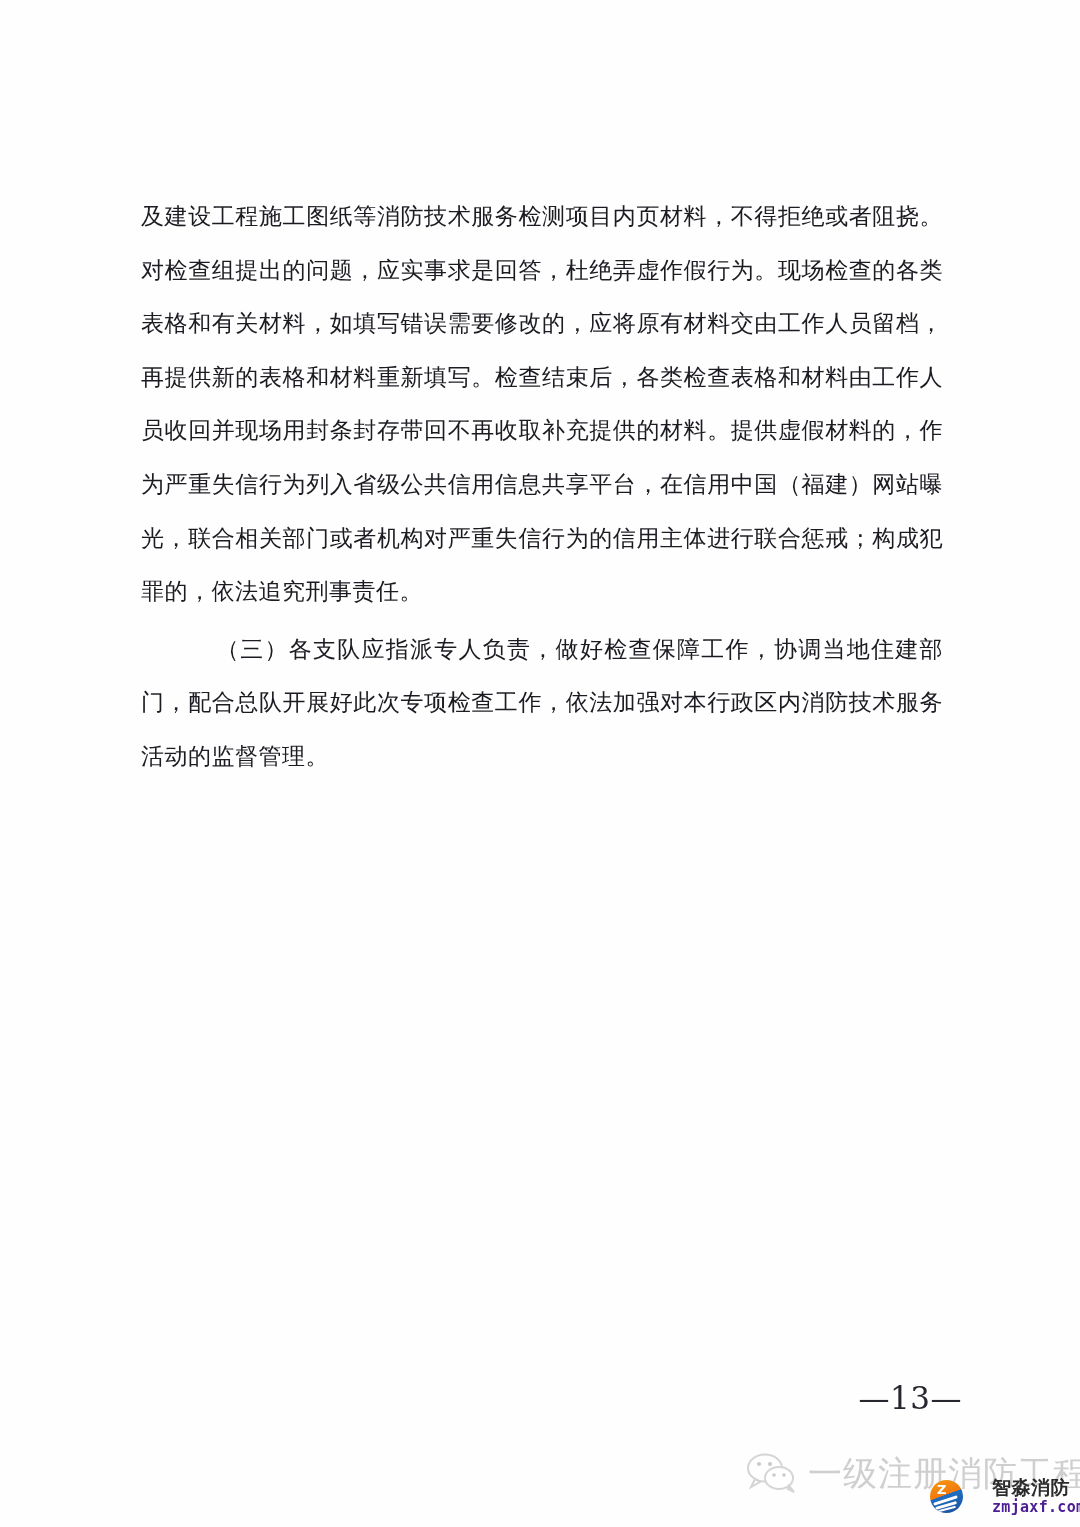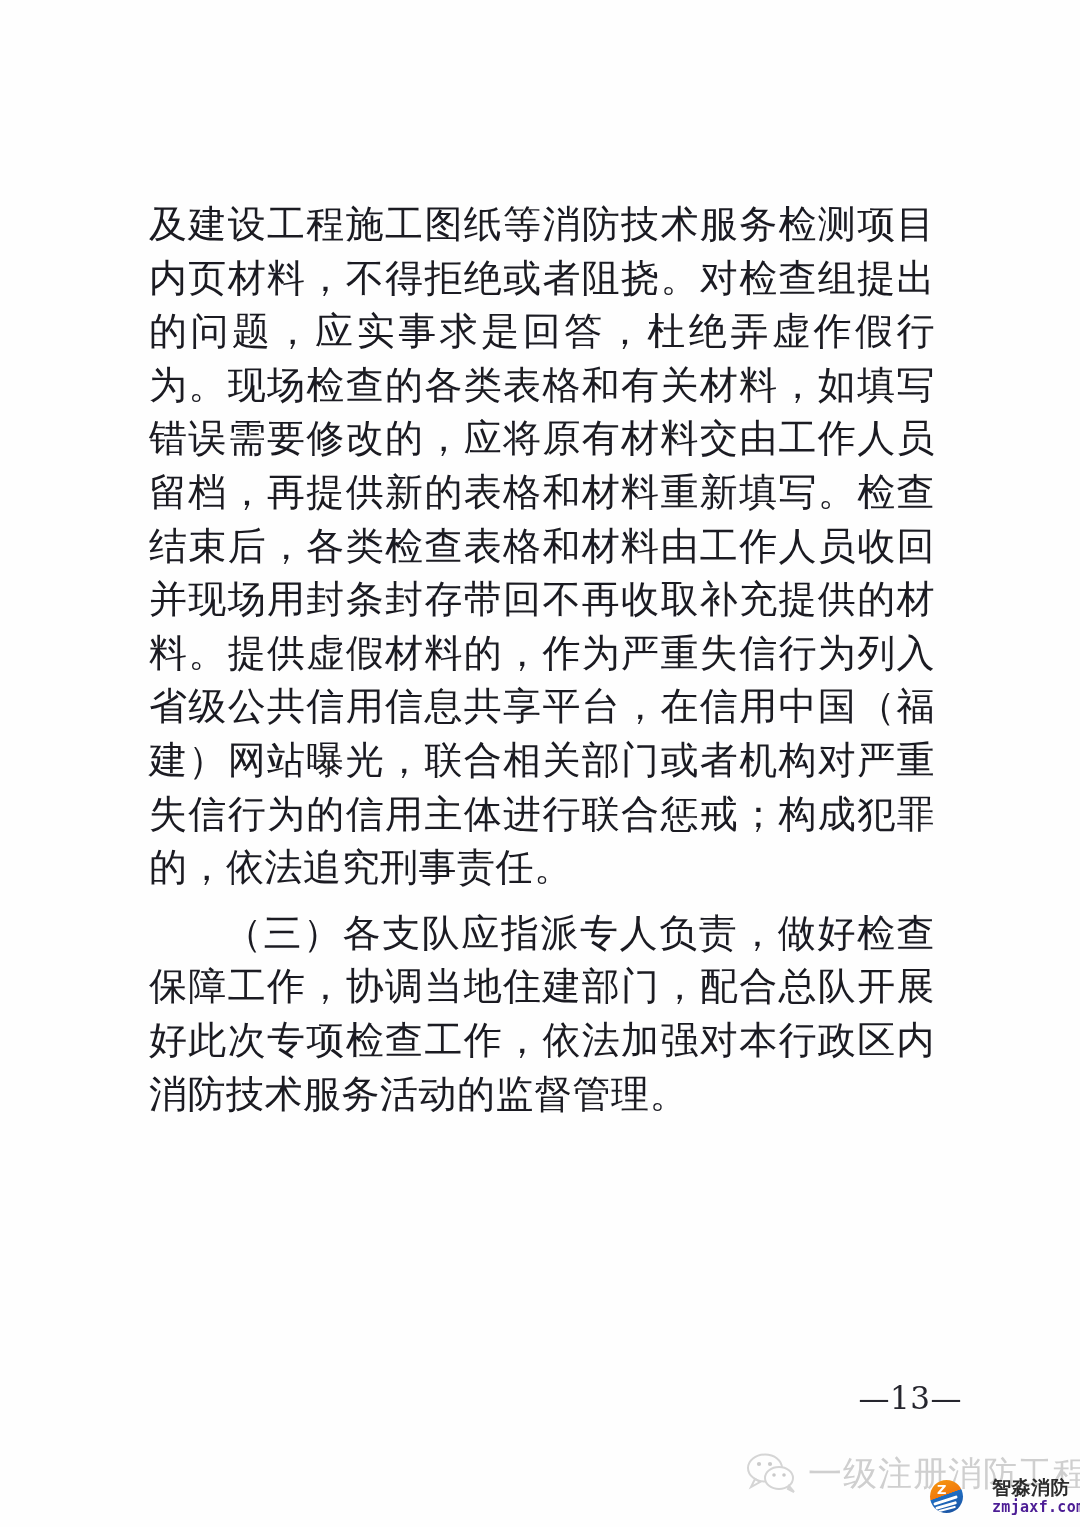--- a/index.html
+++ b/index.html
@@ -26,23 +26,23 @@
 
   
   .doc-body {
     position: absolute;
     left: 137px;
     top: 186px;
     width: 810px;
   }
 
   .doc-para {
-    margin: 12px;
+    margin: 4px;
     padding: 0;
-    font-size: 38px;
+    font-size: 23px;
     line-height: 53.6px;
     letter-spacing: 0.5px;
     color: #1b1b22;
     text-align: justify;
     text-justify: inter-character;
     text-align-last: left;
     font-family: "DejaVu Serif", "Liberation Serif", serif;
     font-weight: 400;
     white-space: normal;
     word-break: break-all;

